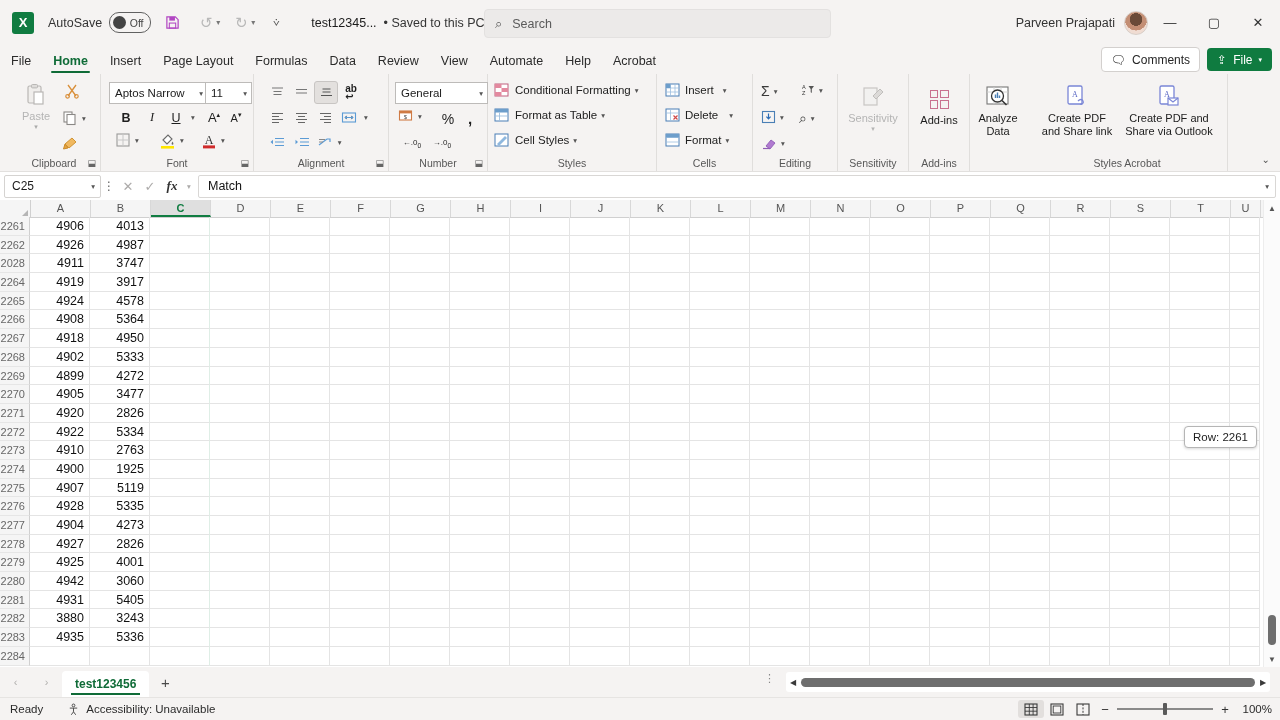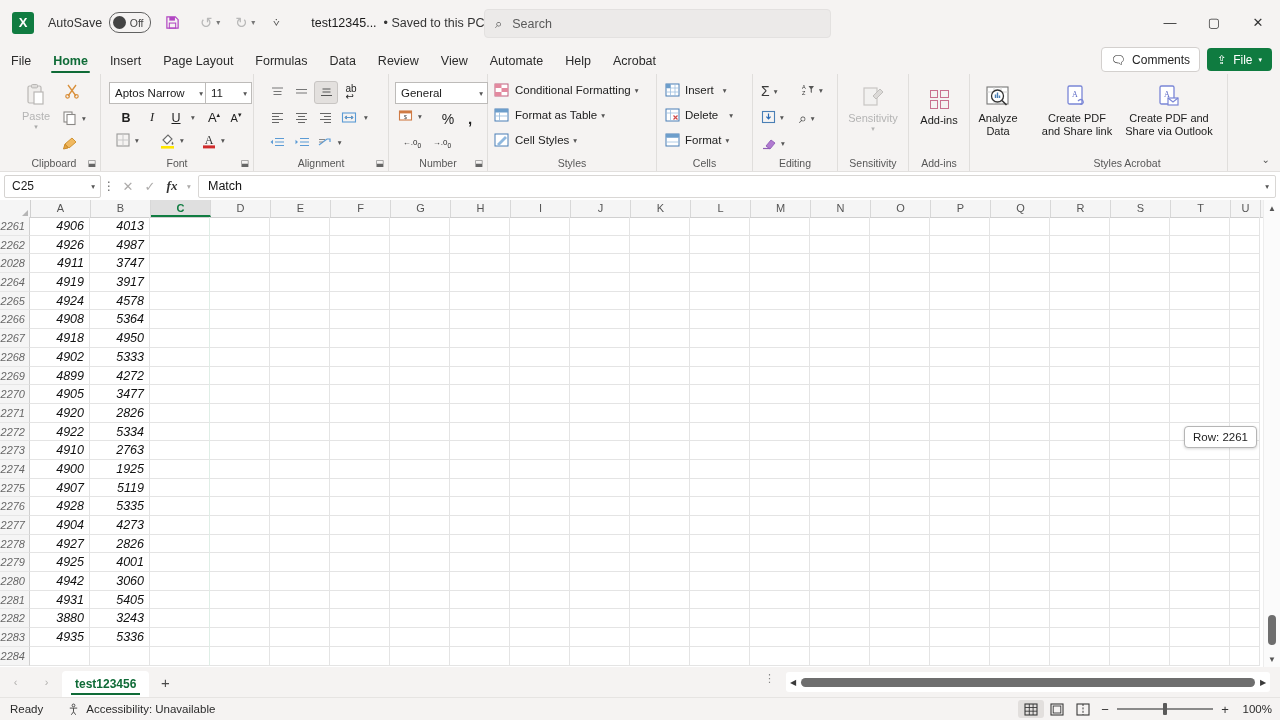--- a/index.html
+++ b/index.html
@@ -90,21 +90,21 @@
   .gridwrap{flex:1;position:relative;background:#fff;overflow:hidden;}
   .colhdr{position:absolute;left:0;top:0;height:17px;width:1280px;background:#f5f5f5;display:flex;
           border-bottom:1px solid #d0d0d0;}
   .corner{width:30px;height:17px;background:#f5f5f5;border-right:1px solid #d0d0d0;position:relative;}
   .corner::after{content:"";position:absolute;right:2px;bottom:1px;width:0;height:0;
                  border-left:6px solid transparent;border-bottom:6px solid #b5b5b5;}
   .ch{height:17px;line-height:17px;text-align:center;font-size:11px;color:#555;border-right:1px solid #d8d8d8;
       box-sizing:border-box;flex:0 0 auto;}
   .ch.sel{background:#dfdfdf;color:#107c41;border-bottom:2px solid #107c41;font-weight:600;}
   .rowsarea{position:absolute;left:0;top:17px;right:0;bottom:0;}
-  .row{height:18.7px;display:flex;box-sizing:border-box;font-style:italic;}
+  .row{height:18.7px;display:flex;box-sizing:border-box;}
   .rh{width:30px;flex:0 0 30px;background:#f5f5f5;border-right:1px solid #d0d0d0;border-bottom:1px solid #e6e6e6;
       text-align:right;padding-right:4px;box-sizing:border-box;font-size:11px;color:#676767;line-height:18.7px;}
   .cell{border-right:1px solid #e4e4e4;border-bottom:1px solid #e4e4e4;box-sizing:border-box;
         font-size:12.5px;line-height:18.7px;text-align:right;padding-right:5px;color:#111;flex:0 0 auto;overflow:hidden;}
   .cell.csel{border-right:1px solid #dfeee6;background:transparent;}
 
   .tooltip{position:absolute;left:1184px;top:226px;height:20px;background:#fff;border:1px solid #b5b5b5;
            border-radius:4px;font-size:11.5px;color:#222;display:flex;align-items:center;padding:0 8px;
            box-shadow:0 1px 3px rgba(0,0,0,.16);z-index:9;}
 
@@ -164,20 +164,24 @@
     <div class="tb-ico" style="font-size:11px;">⩒</div>
     <div class="filename">test12345...</div>
     <div class="saved">• Saved to this PC</div>
     <span class="saved-caret">▾</span>
 
     <div class="searchbox">
       <span class="mag">⌕</span>
       <span class="ph">Search</span>
     </div>
 
+    <div class="usercell">
+      <span class="username">Parveen Prajapati</span>
+      <span class="avatar"></span>
+    </div>
 
     <div class="wbtns">
       <div class="wbtn">—</div>
       <div class="wbtn">▢</div>
       <div class="wbtn">✕</div>
     </div>
   </div>
 
   <div class="tabsrow">
     <div class="tab">File</div>
@@ -315,21 +319,21 @@
           </span>
       </div>
       <div class="fbtn sel" style="left:60px;top:7px;">
         <span>
             <svg width="15" height="13" viewBox="0 0 15 13">
               <path d="M3.5 3h8M3.5 6h8M2 9.5h11" stroke="#555" stroke-width="1.2"></path>
             </svg>
           </span>
       </div>
       <div class="fbtn" style="left:86px;top:8px;">
-        <span style="font-size:10px;line-height:8px;text-align:left;">ab<br>↩</span>
+        <span style="font-size:10px;line-height:8px;text-align:left;font-weight:bold;">ab<br>↩</span>
       </div>
       <span class="cv" style="position:absolute;left:108px;top:13px;"></span>
       <div class="fbtn" style="left:12px;top:33px;">
         <span>
             <svg width="15" height="13" viewBox="0 0 15 13">
               <path d="M2 2.5h11M2 5.5h7M2 8.5h11M2 11.5h7" stroke="#666" stroke-width="1.2"></path>
             </svg>
           </span>
       </div>
       <div class="fbtn" style="left:36px;top:33px;">

